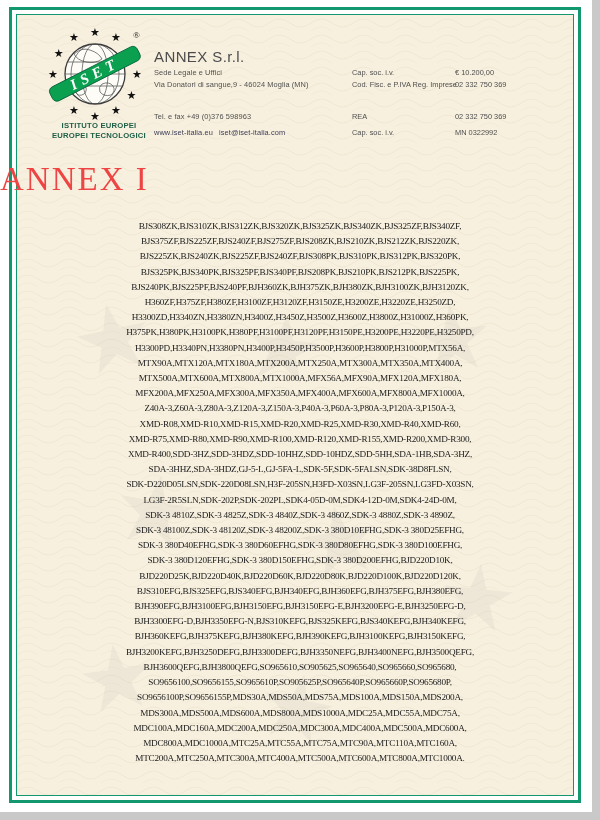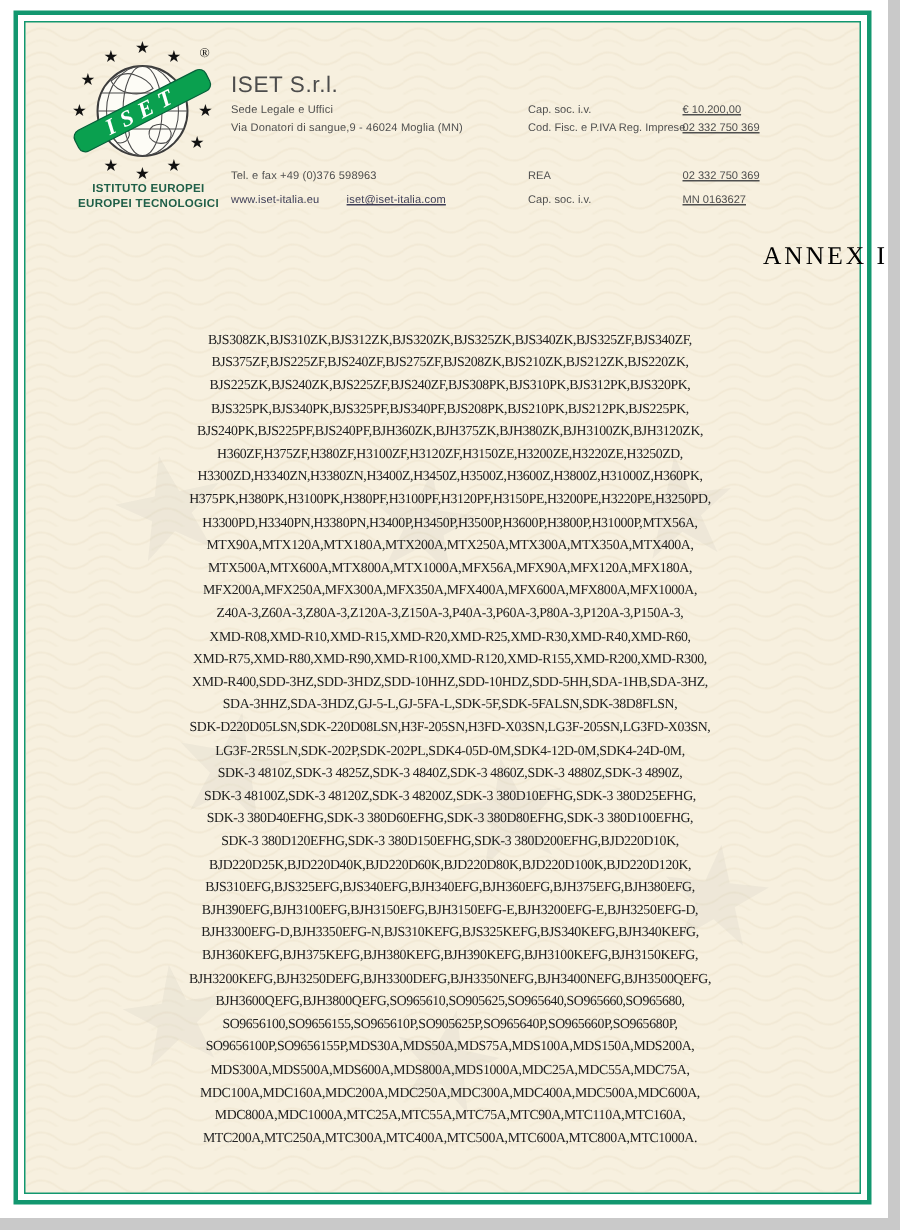--- a/index.html
+++ b/index.html
@@ -13,27 +13,27 @@
   .content { position:absolute; inset:0; z-index:2; }
 
   .logo-box { position:absolute; left:40px; top:24px; width:110px; height:98px; }
   .org-name { position:absolute; left:26px; top:121px; width:146px; text-align:center;
               font-size:7.7px; font-weight:bold; color:#1f5f48; line-height:9.6px; letter-spacing:.2px; }
 
   .company-name { position:absolute; left:154px; top:48px; font-size:15px; color:#4c4c4c; letter-spacing:.4px; }
   .addr { position:absolute; left:154px; width:190px; font-size:7.4px; color:#4f4f4f; letter-spacing:.1px; }
   .r1 { top:68px; } .r2 { top:80px; } .r3 { top:112px; } .r4 { top:128px; }
   .link { color:#3c3c55; }
-  .email { text-decoration:underline; margin-left:16px; }
+  .email { margin-left:4px; }
 
   .reg-label { position:absolute; left:352px; width:110px; font-size:7.4px; color:#4f4f4f; }
-  .reg-value { position:absolute; left:455px; width:110px; font-size:7.4px; color:#4f4f4f;text-decoration:underline; }
+  .reg-value { position:absolute; left:455px; width:110px; font-size:7.4px; color:#4f4f4f; }
 
-  .annex-title { position:absolute; left:0; right:0; top:161px; text-align:right;
-                 font-family:"Liberation Serif", serif; font-size:17px; color:#000000; letter-spacing:2px; }
+  .annex-title { position:absolute; left:0; right:0; top:161px; text-align:left;
+                 font-family:"Liberation Serif", serif; font-size:33px; color:#ef4444; letter-spacing:2px; }
 
   .codes { position:absolute; left:106px; top:219px; width:388px;
            font-family:"Liberation Serif", serif; font-size:9.2px; line-height:15.2px;
            letter-spacing:-0.25px; color:#212121; text-align:center; white-space:pre-line; }
 </style>
 </head>
 <body>
 
 <div class="page">
 
@@ -97,37 +97,37 @@
         <text x="55" y="54.5" text-anchor="middle" font-family="Liberation Serif, serif" font-style="italic" font-weight="bold" font-size="15" letter-spacing="5" fill="#ffffff">ISET</text>
       </g>
       <text x="93" y="14" font-family="Liberation Serif, serif" font-size="9" fill="#111">®</text>
     </svg>
 
     <div class="org-name">
       <div>ISTITUTO EUROPEI</div>
       <div>EUROPEI TECNOLOGICI</div>
     </div>
 
-    <div class="company-name">ISET S.r.l.</div>
+    <div class="company-name">ANNEX S.r.l.</div>
     <div class="addr r1">Sede Legale e Uffici</div>
     <div class="addr r2">Via Donatori di sangue,9 - 46024 Moglia (MN)</div>
     <div class="addr r3">Tel. e fax +49 (0)376 598963</div>
     <div class="addr r4">
       <span class="link">www.iset-italia.eu</span>
       <span class="link email">iset@iset-italia.com</span>
     </div>
 
     <div class="reg-label r1">Cap. soc. i.v.</div>
     <div class="reg-value r1">€ 10.200,00</div>
     <div class="reg-label r2">Cod. Fisc. e P.IVA Reg. Imprese</div>
     <div class="reg-value r2">02 332 750 369</div>
     <div class="reg-label r3">REA</div>
     <div class="reg-value r3">02 332 750 369</div>
     <div class="reg-label r4">Cap. soc. i.v.</div>
-    <div class="reg-value r4">MN 0163627</div>
+    <div class="reg-value r4">MN 0322992</div>
 
     <div class="annex-title">ANNEX I</div>
     <div class="codes">BJS308ZK,BJS310ZK,BJS312ZK,BJS320ZK,BJS325ZK,BJS340ZK,BJS325ZF,BJS340ZF,
 BJS375ZF,BJS225ZF,BJS240ZF,BJS275ZF,BJS208ZK,BJS210ZK,BJS212ZK,BJS220ZK,
 BJS225ZK,BJS240ZK,BJS225ZF,BJS240ZF,BJS308PK,BJS310PK,BJS312PK,BJS320PK,
 BJS325PK,BJS340PK,BJS325PF,BJS340PF,BJS208PK,BJS210PK,BJS212PK,BJS225PK,
 BJS240PK,BJS225PF,BJS240PF,BJH360ZK,BJH375ZK,BJH380ZK,BJH3100ZK,BJH3120ZK,
 H360ZF,H375ZF,H380ZF,H3100ZF,H3120ZF,H3150ZE,H3200ZE,H3220ZE,H3250ZD,
 H3300ZD,H3340ZN,H3380ZN,H3400Z,H3450Z,H3500Z,H3600Z,H3800Z,H31000Z,H360PK,
 H375PK,H380PK,H3100PK,H380PF,H3100PF,H3120PF,H3150PE,H3200PE,H3220PE,H3250PD,

